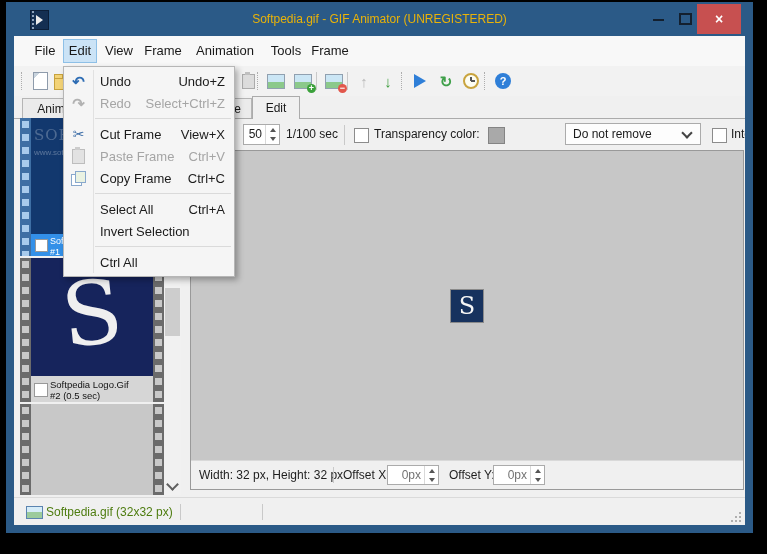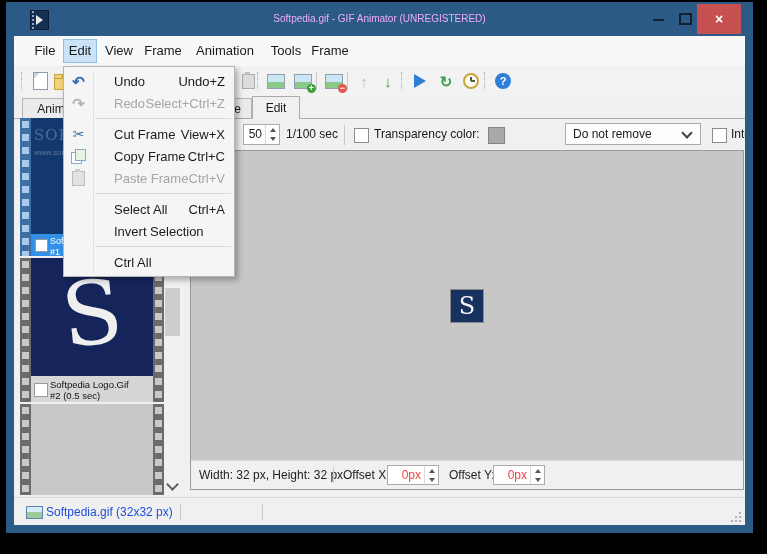--- a/index.html
+++ b/index.html
@@ -9,21 +9,21 @@
 
   
   .titlebar{position:absolute;left:0;top:0;right:0;height:34px}
   .app-icon{position:absolute;left:24px;top:8px;width:17px;height:18px;background:#142F52;border:1px solid #0B1E38;
             background-image:repeating-linear-gradient(180deg,#5d7folder 0 0);}
   .app-icon::before{content:"";position:absolute;left:5px;top:4px;width:0;height:0;
             border-left:7px solid #ECECEC;border-top:5px solid transparent;border-bottom:5px solid transparent}
   .app-icon::after{content:"";position:absolute;left:1px;top:0;bottom:0;width:2px;
             background:repeating-linear-gradient(180deg,#8FA3BC 0 2px,transparent 2px 4px)}
   .title{position:absolute;left:100px;right:100px;top:0;height:34px;line-height:34px;text-align:center;
-         color:#f0abfc;font-size:10px;white-space:nowrap;overflow:hidden}
+         color:#eab308;font-size:12px;white-space:nowrap;overflow:hidden}
   .cap-btn{position:absolute;top:0;height:33px;width:26px}
   .btn-min::before{content:"";position:absolute;left:8px;top:17px;width:11px;height:2px;background:#13202F}
   .btn-max::before{content:"";position:absolute;left:8px;top:11px;width:9px;height:8px;border:2px solid #13202F}
   .btn-close{position:absolute;left:691px;top:2px;width:44px;height:30px;background:#C75050;
              color:#FFF;font-size:14px;font-weight:bold;text-align:center;line-height:30px}
 
   
   .content{position:absolute;left:8px;top:34px;width:731px;height:489px;background:#F0F0F0;overflow:hidden}
 
   
@@ -74,21 +74,21 @@
   .tab.active{top:0;height:23px;line-height:22px;background:#F0F0F0;border:1px solid #ABABAB;border-bottom:none;z-index:4}
 
   
   .controls{position:absolute;left:0;top:83px;width:731px;height:31px;overflow:hidden;font-size:12px;color:#1A1A1A}
   .lbl{position:absolute;line-height:31px;white-space:nowrap}
   .vsep{position:absolute;width:1px;background:#C9C9C9}
   .checkbox{position:absolute;width:13px;height:13px;background:#FFF;border:1px solid #8C8C8C}
   .swatch{position:absolute;width:15px;height:15px;background:#A9A9A9;border:1px solid #848484}
   .spin-box{position:absolute;display:flex;background:#FFF;border:1px solid #ABABAB;box-sizing:border-box}
   .spin-val{flex:1;text-align:right;padding-right:3px;line-height:19px;font-size:12px}
-  .spin-val.dim{color:#ef4444}
+  .spin-val.dim{color:#737373}
   .spin-btns{width:13px;border-left:1px solid #D9D9D9;display:flex;flex-direction:column}
   .spin-b{flex:1;display:flex;align-items:center;justify-content:center}
   .tri-up{width:0;height:0;border-left:3px solid transparent;border-right:3px solid transparent;border-bottom:4px solid #555}
   .tri-dn{width:0;height:0;border-left:3px solid transparent;border-right:3px solid transparent;border-top:4px solid #555}
   .combo{position:absolute;left:551px;top:4px;width:136px;height:22px;background:#FDFDFD;border:1px solid #ABABAB;
          box-sizing:border-box;font-size:12px;line-height:20px;padding-left:7px}
   .combo .chev{position:absolute;right:9px;top:5px;width:6px;height:6px;border-right:2px solid #444;border-bottom:2px solid #444;
          transform:rotate(45deg)}
 
   
@@ -128,35 +128,35 @@
                 border:1px solid #999;background:#C7C7C7;display:flex;flex-direction:column}
   .canvas-area{flex:1;display:flex;align-items:center;justify-content:center}
   .logo{width:32px;height:32px;background:#17325E;border:1px solid #8A8A8A;display:flex;align-items:center;
         justify-content:center;color:#F5F5F5;font-family:"DejaVu Serif",serif;font-size:24px;line-height:1}
   .infobar{height:28px;background:#F0F0F0;border-top:1px solid #D9D9D9;position:relative;font-size:12px;color:#1E1E1E}
   .infobar .lbl{line-height:28px}
   .num-input{position:absolute;top:4px;height:20px;width:52px;display:flex;background:#FFF;border:1px solid #ABABAB;box-sizing:border-box}
 
   
   .statusbar{position:absolute;left:0;top:461px;width:731px;height:28px;background:#F0F0F0;
-             border-top:1px solid #DADADA;font-size:12px;color:#1d4ed8}
+             border-top:1px solid #DADADA;font-size:12px;color:#4d7c0f}
   .sb-ico{position:absolute;left:12px;top:8px;width:15px;height:11px;border:1px solid #5B84B0;
           background:linear-gradient(180deg,#D6ECF8 0 5px,#9CCB9C 5px)}
   .statusbar .lbl{line-height:28px}
   .grip{position:absolute;right:4px;bottom:4px;width:10px;height:10px}
   .grip::before{content:"";position:absolute;left:8px;top:0;width:2px;height:2px;background:#AFAFAF;
       box-shadow:-8px 8px 0 #AFAFAF,-4px 8px 0 #AFAFAF,0 8px 0 #AFAFAF,-4px 4px 0 #AFAFAF,0 4px 0 #AFAFAF}
 
   
   .menu-popup{position:absolute;left:49px;top:30px;width:170px;background:#F5F5F5;border:1px solid #B6B6B6;
               box-shadow:3px 3px 6px rgba(0,0,0,.30);z-index:50;padding:3px 0}
   .menu-popup::before{content:"";position:absolute;left:29px;top:3px;bottom:3px;width:1px;background:#E1E1E1}
   .mi{display:flex;align-items:center;height:22px;font-size:13px;color:#1B1B1B;position:relative}
   .mi-ico{width:29px;flex:none;display:flex;align-items:center;justify-content:center}
-  .mi-label{flex:1;padding-left:21px;white-space:nowrap}
+  .mi-label{flex:1;padding-left:7px;white-space:nowrap}
   .mi-short{padding-right:9px;white-space:nowrap}
   .mi.disabled{color:#A5A5A5}
   .mi.disabled .ic-paste{opacity:.75}
   .msep{height:1px;background:#DADADA;margin:4px 3px 4px 31px}
 </style>
 </head>
 <body>
 
 <div class="window">
 
@@ -367,34 +367,34 @@
         <span class="mi-short">Select+Ctrl+Z</span>
       </div>
       <div class="msep"></div>
       <div class="mi">
         <span class="mi-ico">
             <span class="g g-cut">✂</span>
           </span>
         <span class="mi-label">Cut Frame</span>
         <span class="mi-short">View+X</span>
       </div>
-      <div class="mi">
-        <span class="mi-ico">
-            <span class="ic-copy"></span>
-          </span>
-        <span class="mi-label">Copy Frame</span>
-        <span class="mi-short">Ctrl+C</span>
-      </div>
       <div class="mi disabled">
         <span class="mi-ico">
             <span class="ic-paste"></span>
           </span>
         <span class="mi-label">Paste Frame</span>
         <span class="mi-short">Ctrl+V</span>
       </div>
+      <div class="mi">
+        <span class="mi-ico">
+            <span class="ic-copy"></span>
+          </span>
+        <span class="mi-label">Copy Frame</span>
+        <span class="mi-short">Ctrl+C</span>
+      </div>
       <div class="msep"></div>
       <div class="mi">
         <span class="mi-ico"></span>
         <span class="mi-label">Select All</span>
         <span class="mi-short">Ctrl+A</span>
       </div>
       <div class="mi">
         <span class="mi-ico"></span>
         <span class="mi-label">Invert Selection</span>
         <span class="mi-short"></span>

